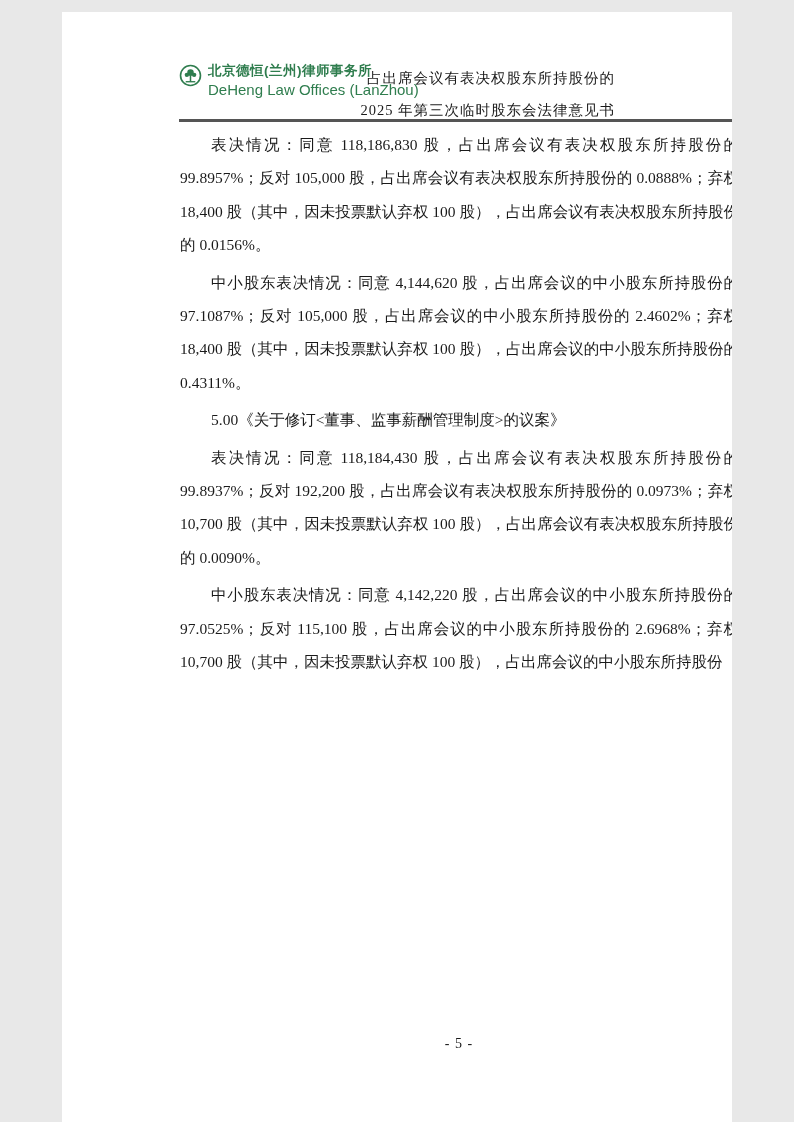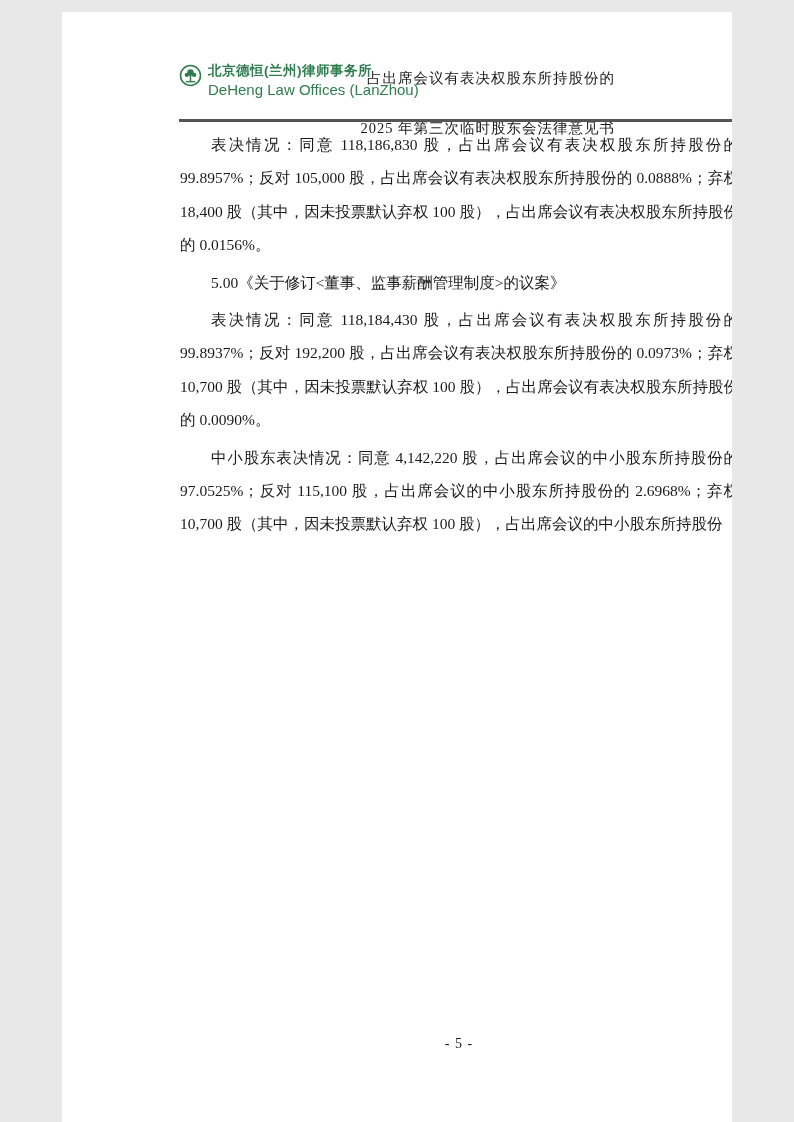--- a/index.html
+++ b/index.html
@@ -31,21 +31,21 @@
   }
   .logo-en{
     font-family:Liberation Sans, sans-serif;
     font-size:15px;margin-top:2px;
   }
   .header-title1{
     position:absolute;right:117px;top:57px;
     font-size:14.5px;letter-spacing:1px;white-space:nowrap;
   }
   .header-title2{
-    position:absolute;right:117px;top:107px;
+    position:absolute;right:117px;top:89px;
     font-size:14.5px;letter-spacing:1px;white-space:nowrap;
   }
   .header-rule{
     position:absolute;left:117px;top:107px;
     width:560px;height:2.6px;
     background:var(--rule-color);
   }
   
   .doc-body{
     position:absolute;left:118px;top:116px;width:559px;
@@ -81,20 +81,21 @@
       <span class="logo-en">DeHeng Law Offices (LanZhou)</span>
     </span>
   </div>
 
   <div class="header-title1">占出席会议有表决权股东所持股份的</div>
   <div class="header-title2">2025 年第三次临时股东会法律意见书</div>
   <div class="header-rule"></div>
 
   <div class="doc-body">
       <p class="para indent">表决情况：同意 118,186,830 股，占出席会议有表决权股东所持股份的 99.8957%；反对 105,000 股，占出席会议有表决权股东所持股份的 0.0888%；弃权 18,400 股（其中，因未投票默认弃权 100 股），占出席会议有表决权股东所持股份的 0.0156%。</p>
+      <p class="para indent">中小股东表决情况：同意 4,144,620 股，占出席会议的中小股东所持股份的 97.1087%；反对 105,000 股，占出席会议的中小股东所持股份的 2.4602%；弃权 18,400 股（其中，因未投票默认弃权 100 股），占出席会议的中小股东所持股份的 0.4311%。</p>
       <p class="para indent">5.00《关于修订&lt;董事、监事薪酬管理制度&gt;的议案》</p>
       <p class="para indent">表决情况：同意 118,184,430 股，占出席会议有表决权股东所持股份的 99.8937%；反对 192,200 股，占出席会议有表决权股东所持股份的 0.0973%；弃权 10,700 股（其中，因未投票默认弃权 100 股），占出席会议有表决权股东所持股份的 0.0090%。</p>
       <p class="para indent">中小股东表决情况：同意 4,142,220 股，占出席会议的中小股东所持股份的 97.0525%；反对 115,100 股，占出席会议的中小股东所持股份的 2.6968%；弃权 10,700 股（其中，因未投票默认弃权 100 股），占出席会议的中小股东所持股份</p>
     </div>
 
   <div class="page-number">- 5 -</div>
 
 </div>
 
 </body></html>

